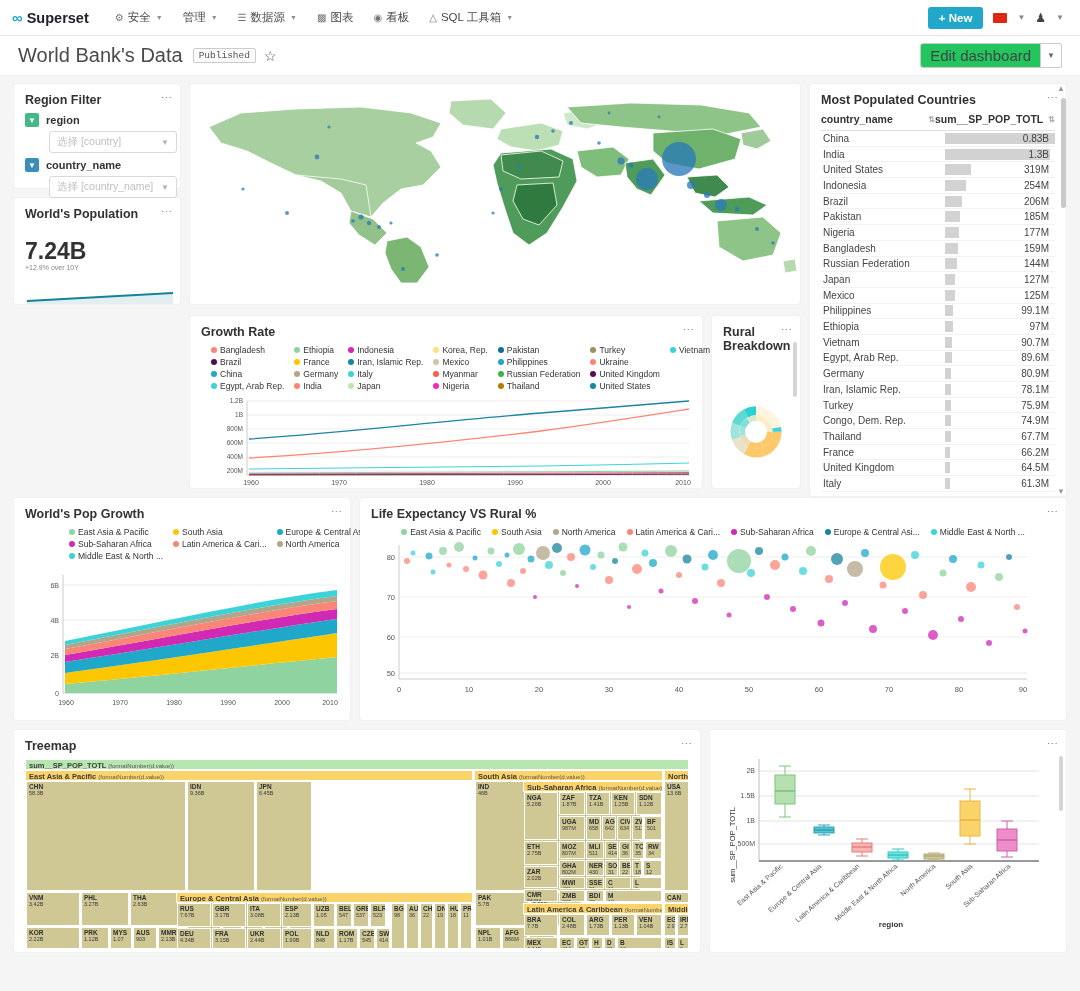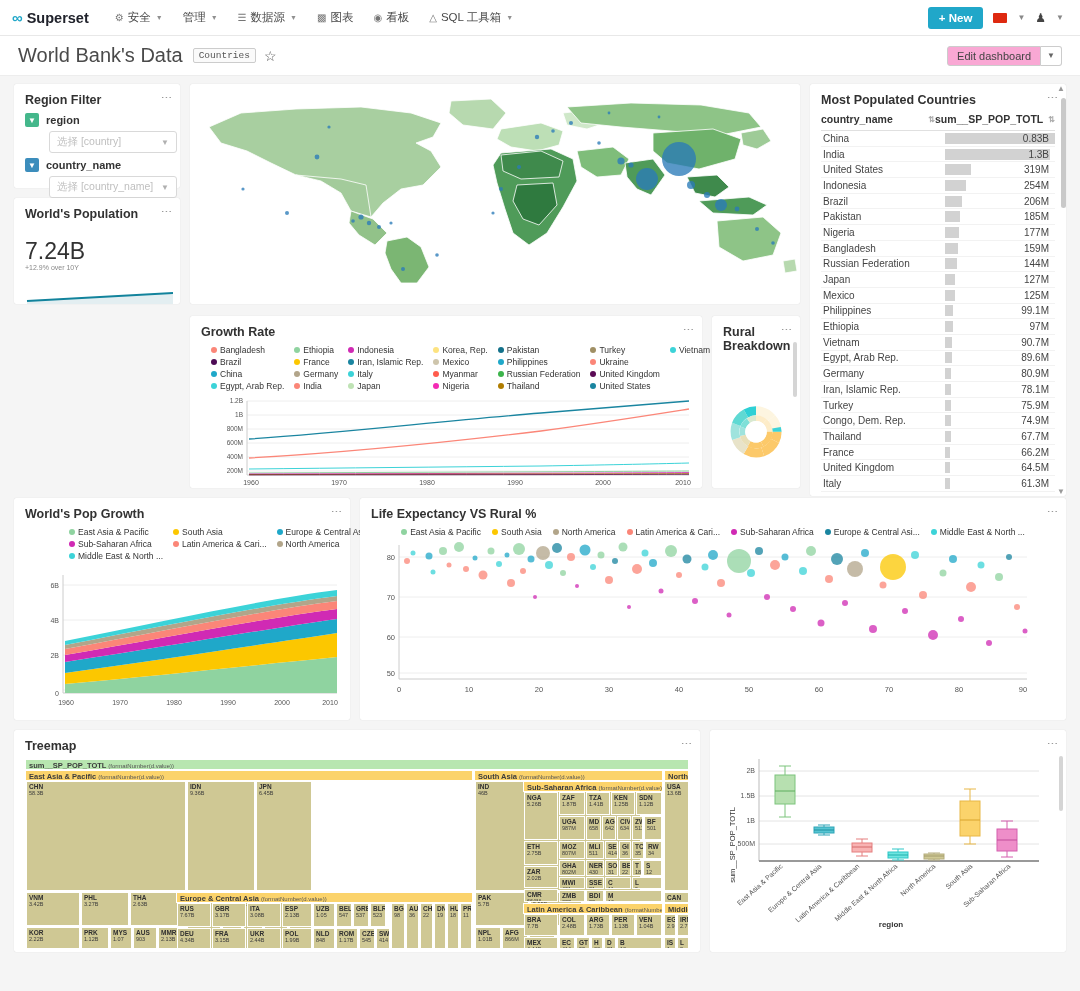--- a/index.html
+++ b/index.html
@@ -40,22 +40,22 @@
   }
   .dash-title { font-size:20px; color:#4a4a4a; font-weight:400; }
   .badge-published {
     margin-left:10px; border:1px solid #ccc; border-radius:2px;
     font-family:"Liberation Mono", monospace; font-size:9.5px;
     padding:1px 5px; color:#555; background:#fafafa;
   }
   .star { margin-left:8px; font-size:14px; color:#555; cursor:pointer;}
   .titlebar-right { margin-left:auto; display:flex; }
   .edit-btn {
-    border:1px solid #ccc; background:#f9a8d4; border-radius:3px 0 0 3px;
-    font-size:11px; padding:3px 9px; color:#444; cursor:pointer;
+    border:1px solid #ccc; background:#22c55e; border-radius:3px 0 0 3px;
+    font-size:15px; padding:3px 9px; color:#444; cursor:pointer;
   }
   .edit-caret {
     border:1px solid #ccc; border-left:none; background:#fff;
     border-radius:0 3px 3px 0; font-size:8px; padding:3px 6px; color:#666; cursor:pointer;
   }
 
   
   .canvas { padding:8px 14px; }
   .row { display:flex; gap:10px; margin-bottom:10px; align-items:stretch; }
   .card {
@@ -78,21 +78,21 @@
   .filter-name { font-size:11px; font-weight:bold; color:#333; }
   .filter-select {
     margin-left:24px; border:1px solid #d9d9d9; border-radius:3px; height:22px;
     display:flex; align-items:center; padding:0 7px; font-size:10.5px; color:#bfbfbf;
     background:#fff; cursor:pointer; width:128px;
   }
   .filter-select .ph { flex:1; }
   .filter-select .dn { font-size:8px; color:#b0b0b0; }
 
   
-  .bignum { font-size:23px; font-weight:normal; color:#323232; line-height:1.05; margin-top:18px;}
+  .bignum { font-size:23px; font-weight:bold; color:#323232; line-height:1.05; margin-top:18px;}
   .bignum-sub { font-size:7px; color:#888; margin-top:1px;}
   .spark { margin-top:14px; }
 
   
   .tbl-head { display:flex; border-bottom:1px solid #e0e0e0; padding-bottom:5px; }
   .th { font-size:10.5px; font-weight:bold; color:#333; display:flex; align-items:center; }
   .th .sort { margin-left:auto; font-size:8px; color:#aaa; padding-left:5px;}
   .th.c1 { width:124px; }
   .th.c2 { flex:1; }
   .tbl-body { position:relative; }
@@ -163,21 +163,21 @@
     <button class="new-btn">+ New</button>
     <span class="flag"></span>
     <span class="mini-caret">▼</span>
     <span class="avatar-ico">♟</span>
     <span class="mini-caret">▼</span>
   </div>
 </div>
 
 <div class="titlebar">
   <span class="dash-title">World Bank's Data</span>
-  <span class="badge-published">Countries</span>
+  <span class="badge-published">Published</span>
   <span class="star">☆</span>
   <div class="titlebar-right">
     <button class="edit-btn">Edit dashboard</button>
     <button class="edit-caret">▼</button>
   </div>
 </div>
 
 <div class="canvas">
 
   <div class="row">

